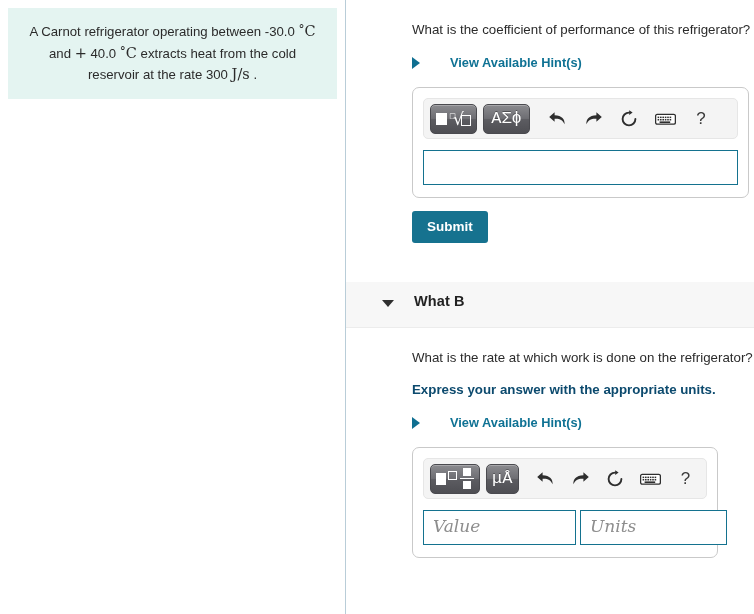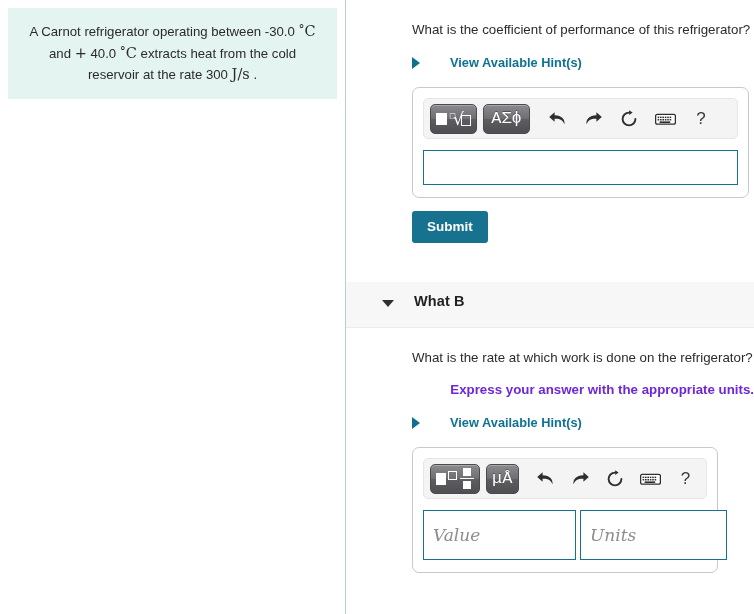--- a/index.html
+++ b/index.html
@@ -114,23 +114,22 @@
   .question-text {
     margin: 21px 0 0 66px;
     font-size: 13.3px;
     color: #2b2b2b;
     line-height: 18px;
   }
   .express-text {
     margin: 14px 0 0 66px;
     font-size: 13.3px;
     font-weight: bold;
-    color: #6d28d9;
+    color: #0c4a6e;
     line-height: 18px;
-    text-align: right;
   }
   .hint-row {
     margin: 16px 0 0 66px;
     display: flex;
     align-items: center;
     cursor: pointer;
   }
   .hint-caret {
     width: 0;
     height: 0;
@@ -288,27 +287,27 @@
     font-size: 14px;
     padding: 0 8px;
     outline: none;
     font-family: "Liberation Sans", sans-serif;
   }
   .vu-row {
     margin-top: 11px;
     display: flex;
   }
   .vu-input {
-    height: 50px;
+    height: 35px;
     border: 1px solid #14728f;
     background: #ffffff;
     box-sizing: border-box;
     font-family: "DejaVu Serif", "Liberation Serif", serif;
     font-style: italic;
-    font-size: 17px;
+    font-size: 12px;
     color: #222222;
     padding: 0 9px;
     outline: none;
   }
   .vu-input::placeholder {
     color: #8d8d8d;
     font-family: "DejaVu Serif", "Liberation Serif", serif;
     font-style: italic;
     font-size: 17px;
     opacity: 1;

